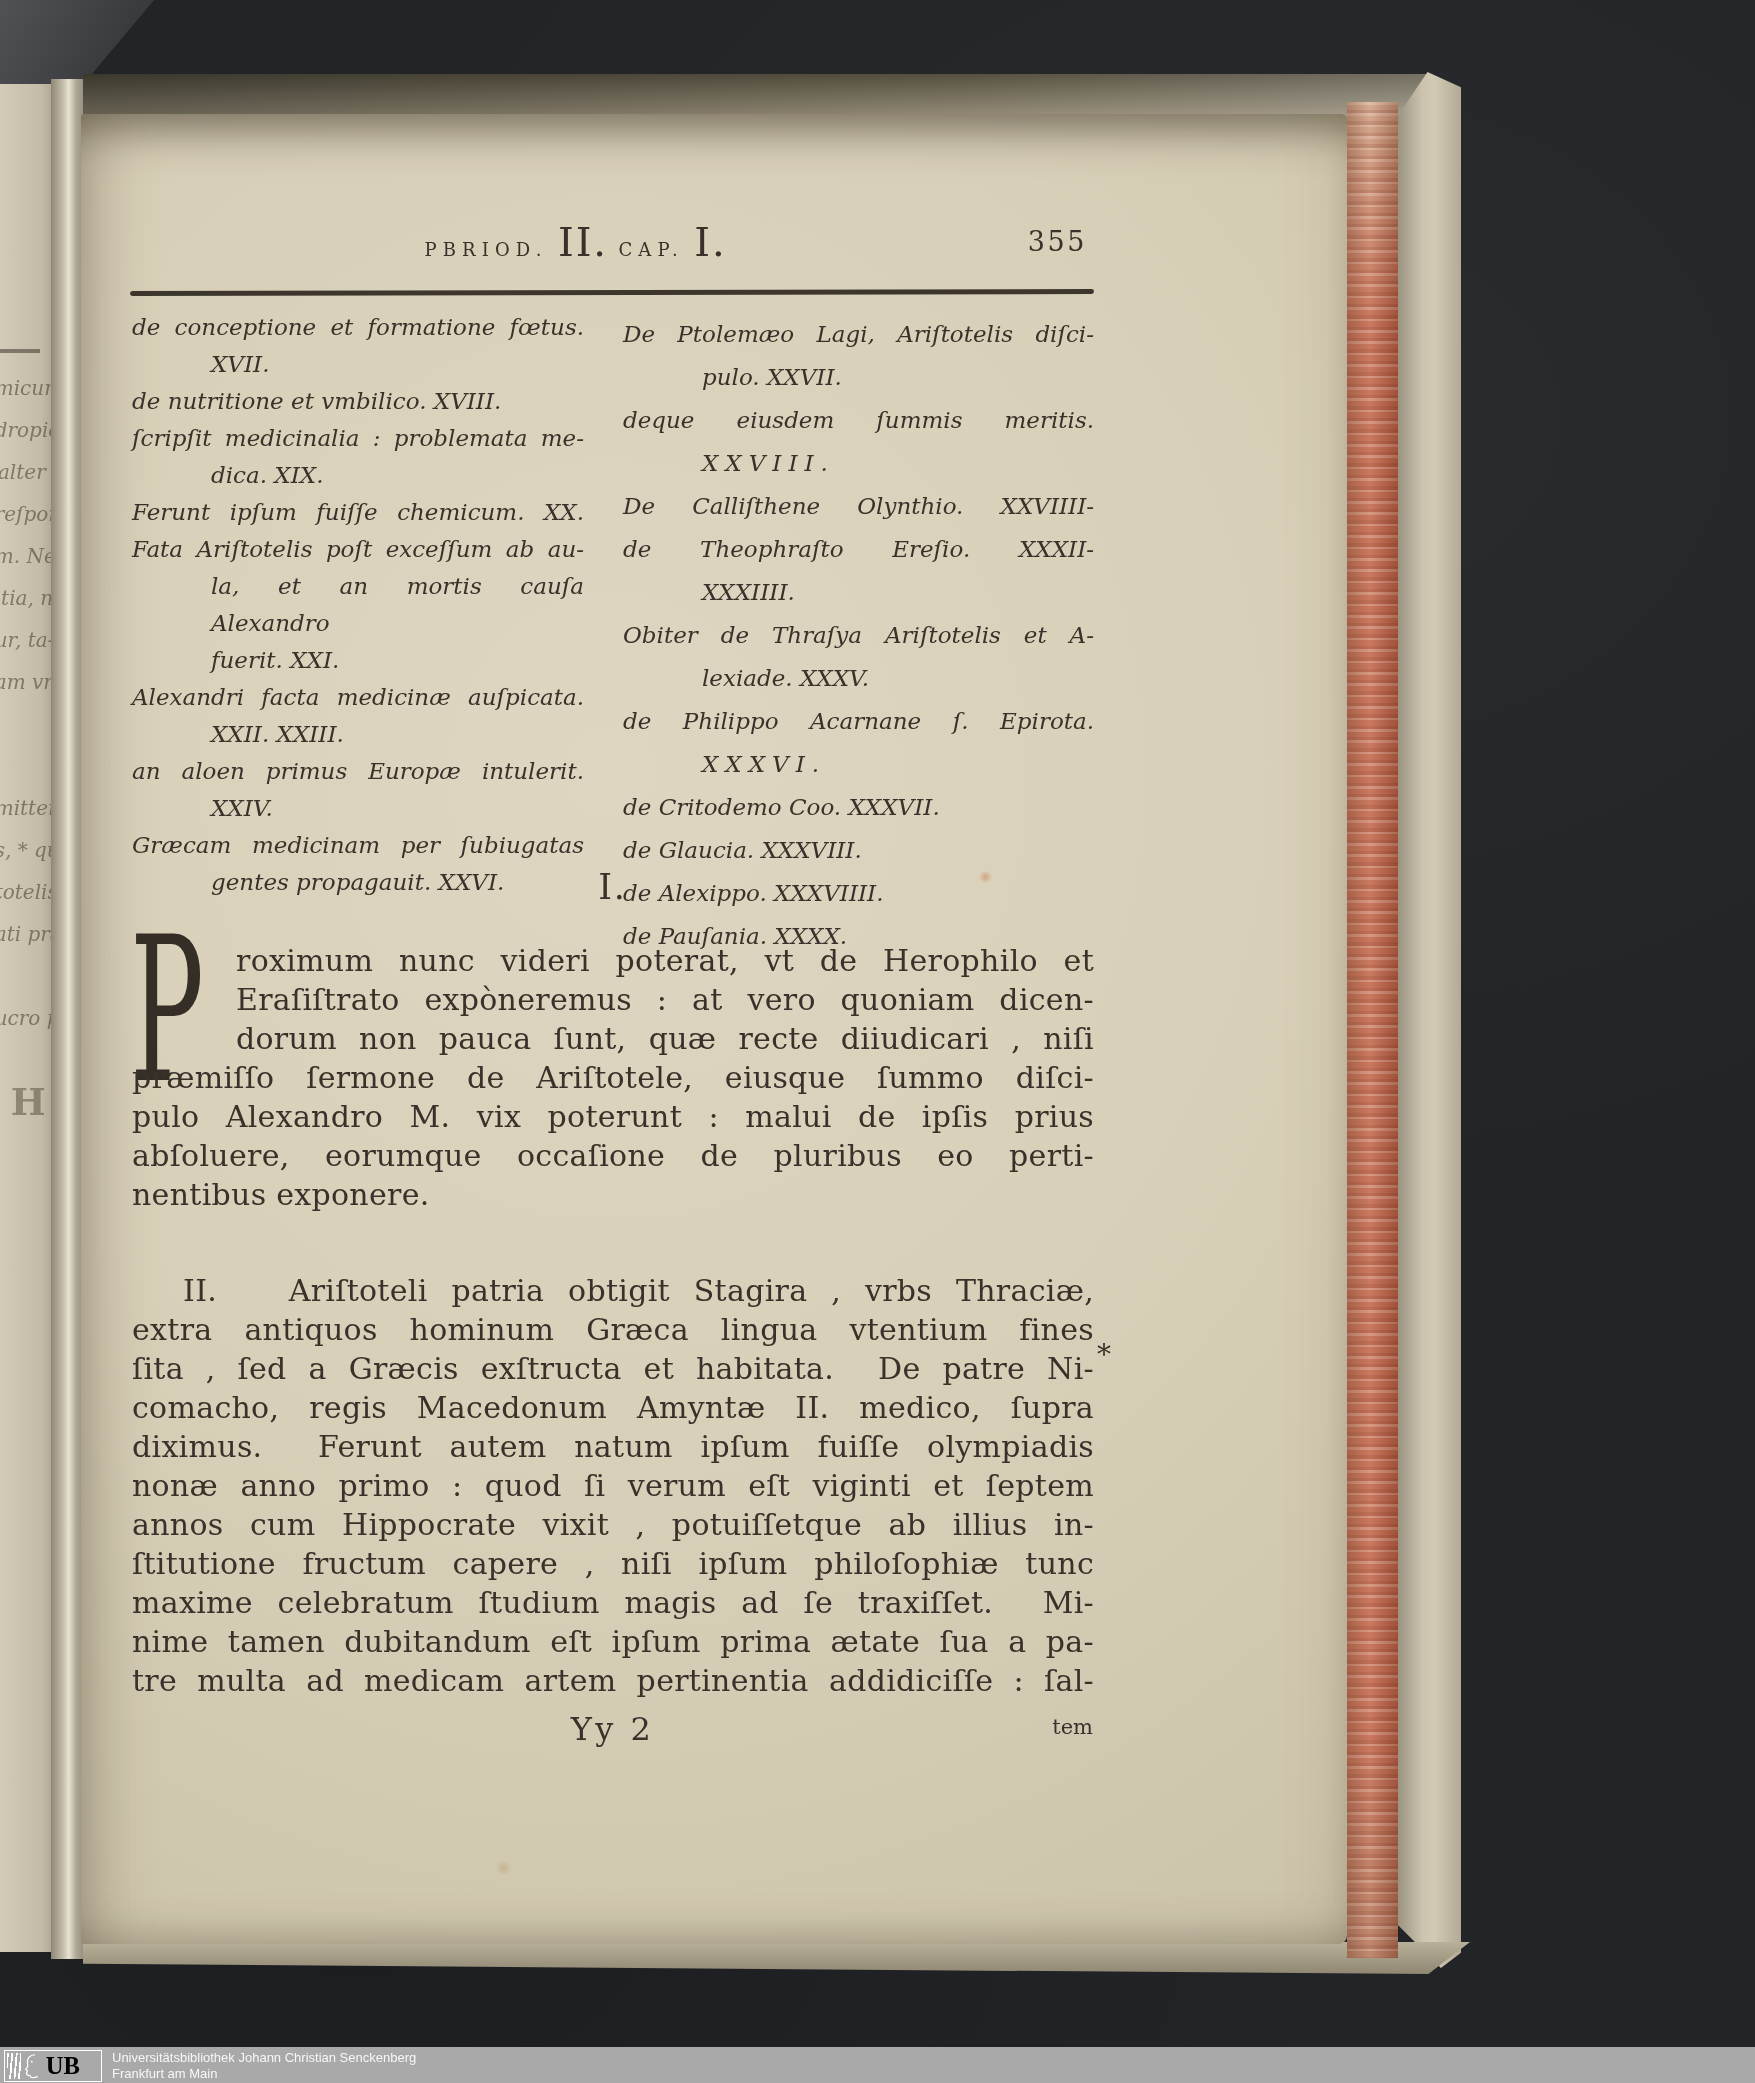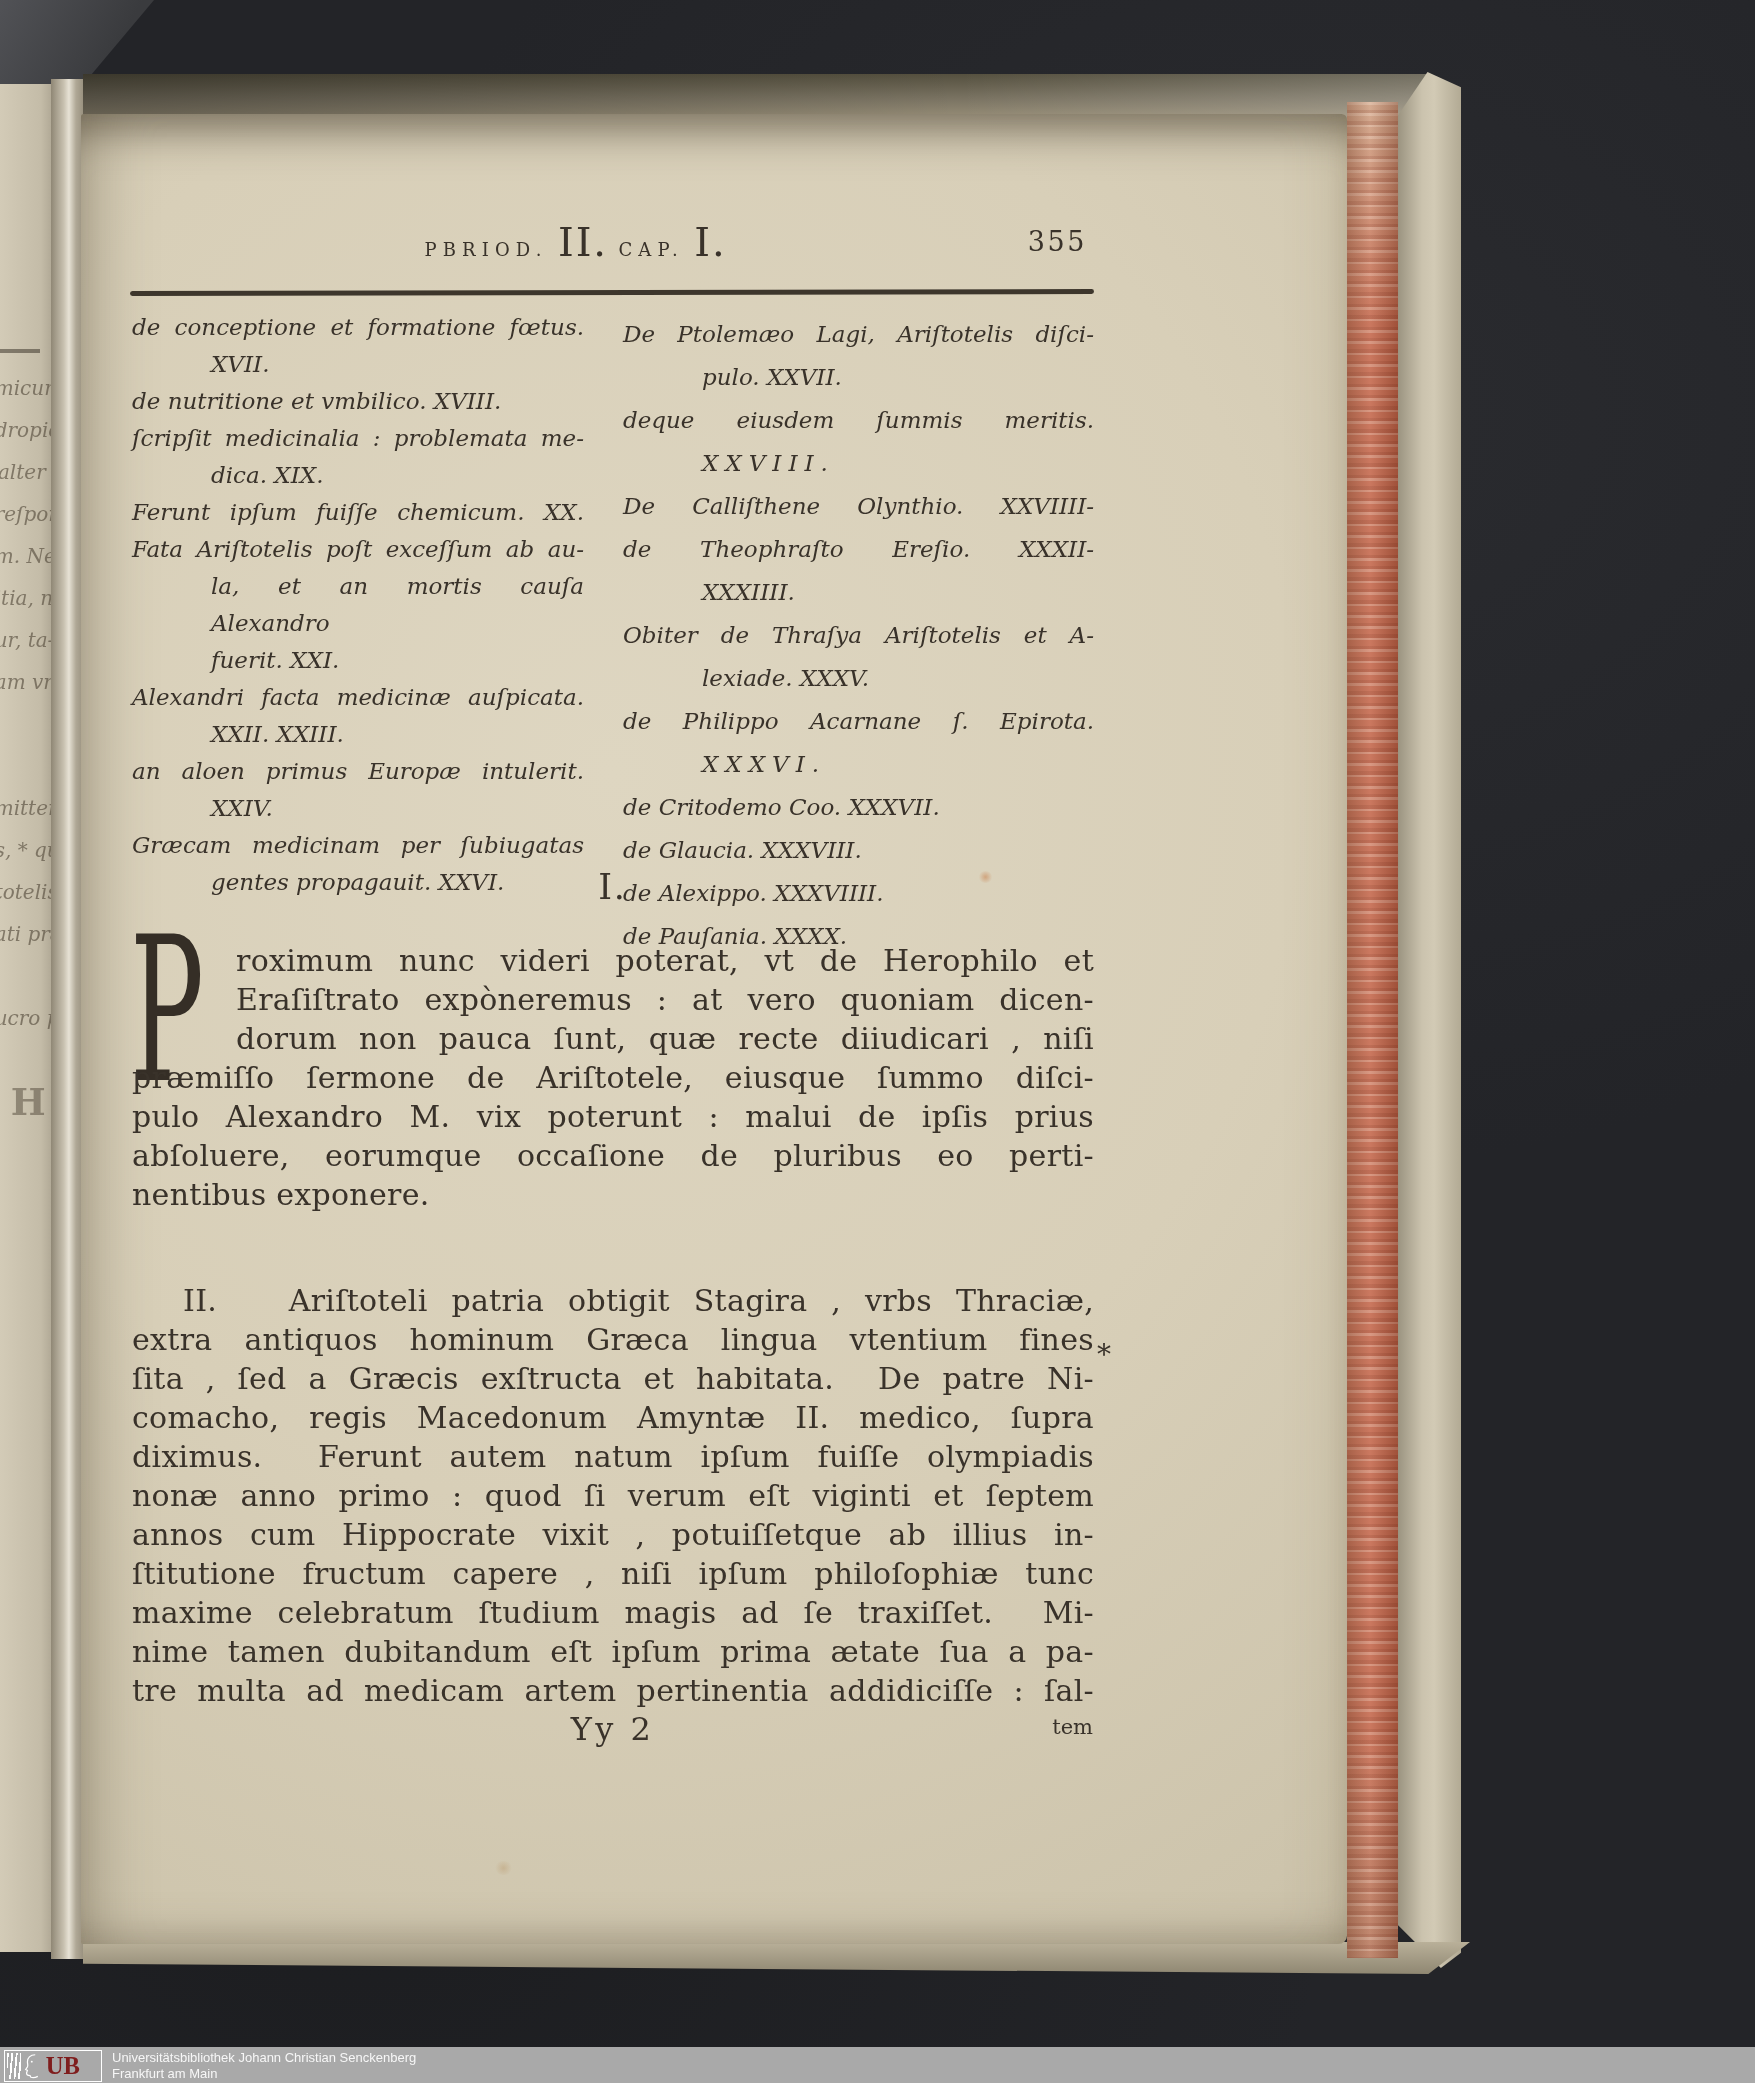--- a/index.html
+++ b/index.html
@@ -73,35 +73,35 @@
   .iline.spread{letter-spacing:7px;}
 
   .section-heading{position:absolute;left:132px;top:867px;width:961px;text-align:center;font-size:35px;letter-spacing:1.8px;}
 
   .para{position:absolute;left:132px;width:962px;font-size:30px;}
   .para .bl{line-height:39px;text-align:justify;text-align-last:justify;letter-spacing:0.3px;}
   .para .bl.last{text-align-last:left;}
   .para1{top:941px;}
   .para1 div.bl:nth-of-type(-n+3){padding-left:104px;}
   .para2{top:1271px;}
-  .bl.p2i{padding-left:51px;margin-top:10px;}
+  .bl.p2i{padding-left:51px;}
   .dropcap{position:absolute;left:130px;top:938px;width:88px;height:154px;font-size:200px;line-height:145px;
       transform:scaleX(.55);transform-origin:left top;color:#352e26;}
   .margin-asterisk{position:absolute;left:1097px;top:1338px;font-size:28px;}
   .signature{position:absolute;left:132px;top:1710px;width:961px;text-align:center;font-size:32px;letter-spacing:3.5px;}
   .catchword{position:absolute;left:132px;top:1715px;width:961px;text-align:right;font-size:21px;}
 
   
   .footer-banner{position:absolute;left:0;top:2047px;width:1756px;height:37px;background:var(--banner-bg);
       font-family:"Liberation Sans","DejaVu Sans",sans-serif;color:var(--banner-text);}
   .ub-logo{position:absolute;left:3.5px;top:2.6px;width:98px;height:32px;border:1.8px solid #fff;
       display:flex;align-items:center;gap:1.8px;padding:0.9px 2.6px;}
   .ub-lines{width:14px;height:26px;background:repeating-linear-gradient(95deg,#fff 0 1.8px,rgba(255,255,255,0) 1.8px 4.4px);}
   .ub-face{width:21px;height:26px;}
-  .ub-text{font-family:"Liberation Serif","DejaVu Serif",serif;font-weight:bold;font-size:24.6px;line-height:26px;color:#7f1d1d;}
+  .ub-text{font-family:"Liberation Serif","DejaVu Serif",serif;font-weight:bold;font-size:24.6px;line-height:26px;color:#000000;}
   .banner-lines{position:absolute;left:112px;top:2.6px;font-size:13px;line-height:16px;}
 </style>
 </head>
 <body>
 
 <div class="stage">
   <div class="backdrop"></div>
   <div class="stack-corner"></div>
 
   <div class="left-sliver">

